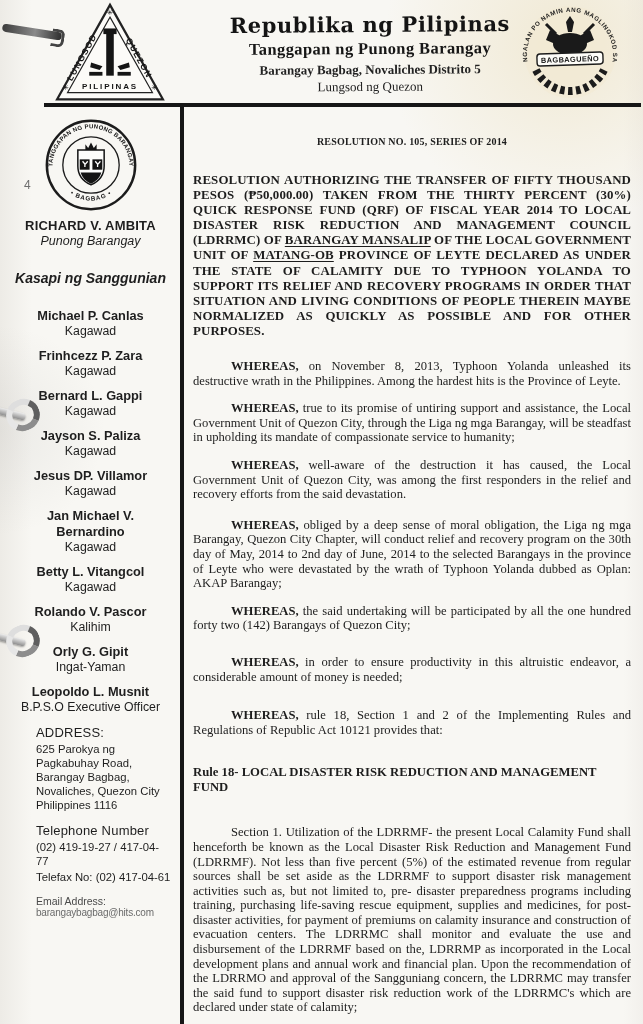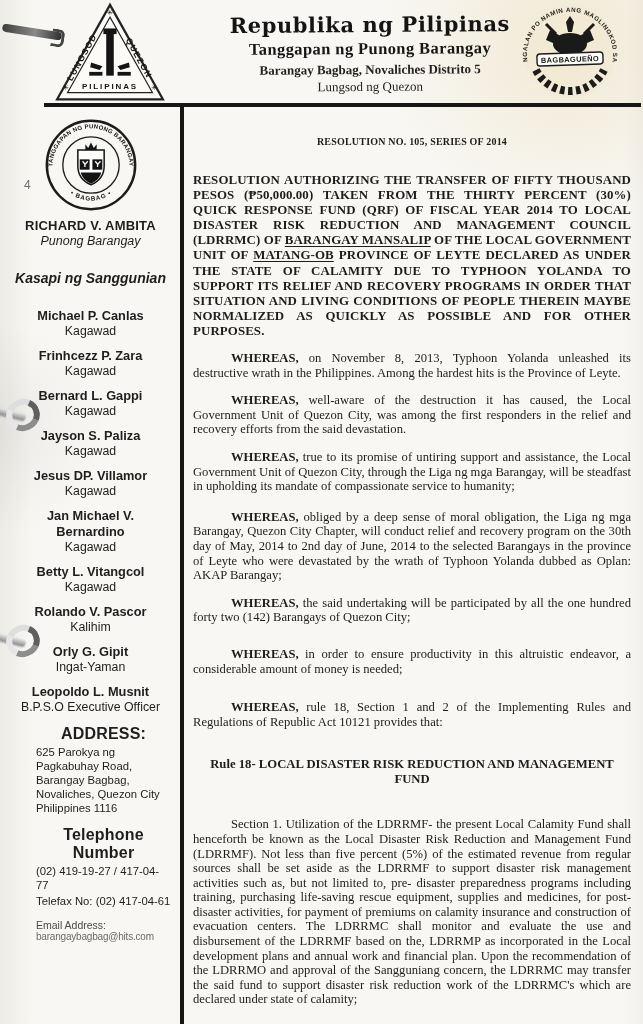--- a/index.html
+++ b/index.html
@@ -42,40 +42,40 @@
   .sidebar{position:absolute;left:0;top:114px;width:181px;text-align:center;font-family:"Liberation Sans",sans-serif;color:#1e1e1e;}
   .sb-seal{width:94px;height:94px;margin:4px auto 6px;display:block;}
   .captain-name{font-weight:bold;font-size:13px;letter-spacing:0.2px;}
   .captain-title{font-size:12.5px;font-style:italic;margin-top:1px;}
   .council-heading{font-weight:bold;font-style:italic;font-size:14px;margin-top:22px;}
   .officials{margin-top:22px;padding:0 14px;}
   .official{margin-bottom:9px;}
   .o-name{font-weight:bold;font-size:12.8px;line-height:16px;}
   .o-title{font-size:12.3px;line-height:15px;}
   .contact{margin-top:10px;text-align:left;padding:0 10px 0 36px;}
-  .c-head{font-weight:bold;font-size:16px;letter-spacing:0.2px;text-align:center;}
+  .c-head{font-weight:normal;font-size:13px;letter-spacing:0.2px;}
   .c-text{font-size:11.3px;line-height:14px;margin-top:2px;}
   .c-phone-block{margin-top:11px;}
   .c-email-block{margin-top:11px;}
   .c-email-head{font-size:10.5px;color:#4a4a4a;}
   .c-email{font-size:10px;color:#6b6b6b;letter-spacing:-0.2px;}
 
   
   .main{position:absolute;left:193px;top:136px;width:438px;}
   .res-no{text-align:center;font-weight:bold;font-size:10px;letter-spacing:0.2px;}
   .res-title{margin:26px 0 0 0;font-weight:bold;font-size:12.9px;line-height:1.17;text-align:justify;letter-spacing:0.1px;}
   .res-title .u{text-decoration:underline;text-underline-offset:2px;}
   .para{margin:13px 0 0 0;font-size:12.6px;line-height:1.16;text-align:justify;text-indent:38px;}
   .para .lead{font-weight:bold;}
-  .mt-xl{margin-top:12px;}
+  .mt-xl{margin-top:20px;}
   .mt-p4{margin-top:16px;}
   .mt-p5{}
   .mt-p6{margin-top:22px;}
   .mt-p7{margin-top:24px;}
-  .rule-heading{margin-top:28px;text-align:center;font-weight:bold;font-size:12.7px;}
+  .rule-heading{margin-top:28px;font-weight:bold;font-size:12.7px;}
   .section1{margin-top:30px;}
 </style>
 </head>
 <body>
 
 <div class="page">
 
   <svg class="tri-seal" viewBox="0 0 120 108">
     <polygon points="60,3 116,103 4,103" fill="#fcfbf8" stroke="#222" stroke-width="2.4"></polygon>
     <polygon points="60,16 105,96 15,96" fill="none" stroke="#222" stroke-width="1.2"></polygon>
@@ -220,23 +220,23 @@
     </div>
   </div>
 
   <div class="main">
     <div class="res-no">RESOLUTION NO. 105, SERIES OF 2014</div>
 
     <p class="res-title"><span>RESOLUTION AUTHORIZING THE TRANSFER OF FIFTY THOUSAND PESOS (₱50,000.00) TAKEN FROM THE THIRTY PERCENT (30%) QUICK RESPONSE FUND (QRF) OF FISCAL YEAR 2014 TO LOCAL DISASTER RISK REDUCTION AND MANAGEMENT COUNCIL (LDRRMC) OF </span><span class="u">BARANGAY MANSALIP</span><span> OF THE LOCAL GOVERNMENT UNIT OF </span><span class="u">MATANG-OB</span><span> PROVINCE OF LEYTE DECLARED AS UNDER THE STATE OF CALAMITY DUE TO TYPHOON YOLANDA TO SUPPORT ITS RELIEF AND RECOVERY PROGRAMS IN ORDER THAT SITUATION AND LIVING CONDITIONS OF PEOPLE THEREIN MAYBE NORMALIZED AS QUICKLY AS POSSIBLE AND FOR OTHER PURPOSES.</span></p>
 
     <p class="para mt-xl"><span class="lead">WHEREAS,</span> <span>on November 8, 2013, Typhoon Yolanda unleashed its destructive wrath in the Philippines. Among the hardest hits is the Province of Leyte.</span></p>
 
+    <p class="para"><span class="lead">WHEREAS,</span> <span>true to its promise of untiring support and assistance, the Local Government Unit of Quezon City, through the Liga ng mga Barangay, will be steadfast in upholding its mandate of compassionate service to humanity;</span></p>
+
     <p class="para"><span class="lead">WHEREAS,</span> <span>well-aware of the destruction it has caused, the Local Government Unit of Quezon City, was among the first responders in the relief and recovery efforts from the said devastation.</span></p>
-
-    <p class="para"><span class="lead">WHEREAS,</span> <span>true to its promise of untiring support and assistance, the Local Government Unit of Quezon City, through the Liga ng mga Barangay, will be steadfast in upholding its mandate of compassionate service to humanity;</span></p>
 
     <p class="para mt-p4"><span class="lead">WHEREAS,</span> <span>obliged by a deep sense of moral obligation, the Liga ng mga Barangay, Quezon City Chapter, will conduct relief and recovery program on the 30th day of May, 2014 to 2nd day of June, 2014 to the selected Barangays in the province of Leyte who were devastated by the wrath of Typhoon Yolanda dubbed as Oplan: AKAP Barangay;</span></p>
 
     <p class="para mt-p5"><span class="lead">WHEREAS,</span> <span>the said undertaking will be participated by all the one hundred forty two (142) Barangays of Quezon City;</span></p>
 
     <p class="para mt-p6"><span class="lead">WHEREAS,</span> <span>in order to ensure productivity in this altruistic endeavor, a considerable amount of money is needed;</span></p>
 
     <p class="para mt-p7"><span class="lead">WHEREAS,</span> <span>rule 18, Section 1 and 2 of the Implementing Rules and Regulations of Republic Act 10121 provides that:</span></p>
 
     <div class="rule-heading">Rule 18- LOCAL DISASTER RISK REDUCTION AND MANAGEMENT FUND</div>

